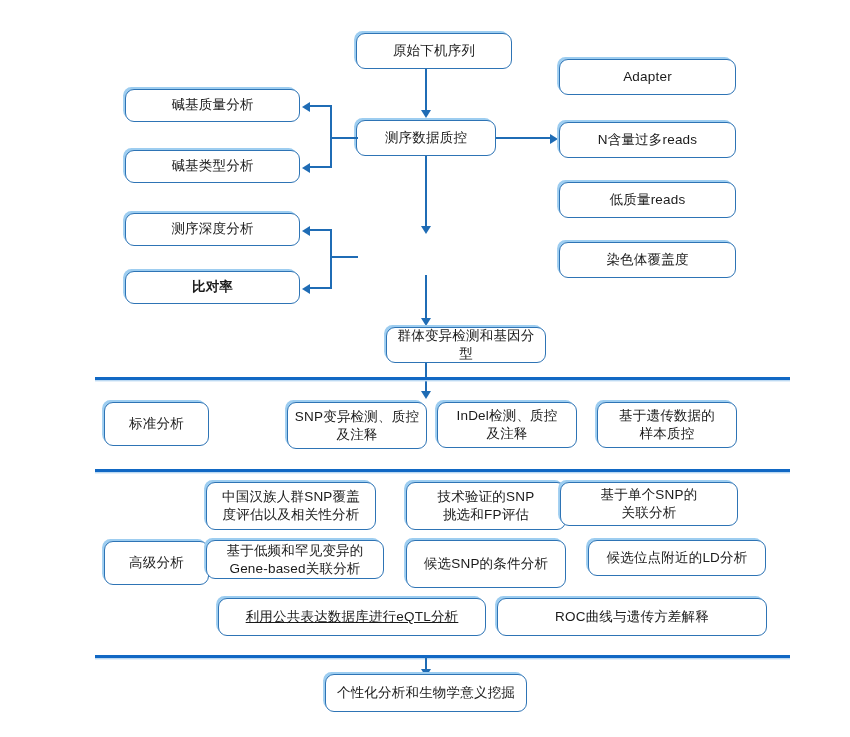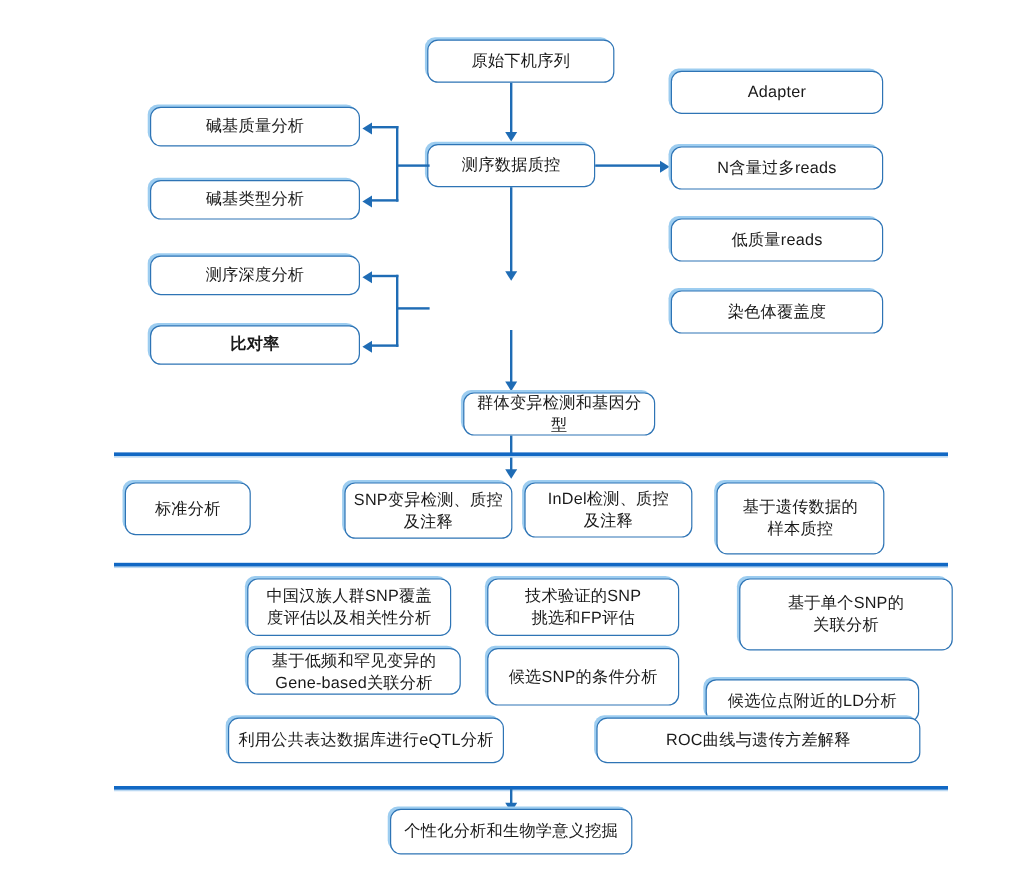--- a/index.html
+++ b/index.html
@@ -137,39 +137,40 @@
   <div class="arrow-down" style="left:420.5px; top:391px;"></div>
 
   <div class="divider" style="left:95px; top:377px; width:695px;"></div>
 
   <div class="node" style="left:104px; top:402px; width:105px; height:44px;">标准分析</div>
 
   <div class="node two-line" style="left:287px; top:402px; width:140px; height:47px; white-space:pre-line;">SNP变异检测、质控
 及注释</div>
   <div class="node two-line" style="left:437px; top:402px; width:140px; height:46px; white-space:pre-line;">InDel检测、质控
 及注释</div>
-  <div class="node two-line" style="left:597px; top:402px; width:140px; height:60px; white-space:pre-line;">基于遗传数据的
+  <div class="node two-line" style="left:597px; top:402px; width:140px; height:46px; white-space:pre-line;">基于遗传数据的
 样本质控</div>
 
   <div class="divider" style="left:95px; top:469px; width:695px;"></div>
 
+  <div class="node" style="left:104px; top:541px; width:105px; height:44px;">高级分析</div>
 
   <div class="node two-line" style="left:206px; top:482px; width:170px; height:48px; white-space:pre-line;">中国汉族人群SNP覆盖
 度评估以及相关性分析</div>
   <div class="node two-line" style="left:406px; top:482px; width:160px; height:48px; white-space:pre-line;">技术验证的SNP
 挑选和FP评估</div>
-  <div class="node two-line" style="left:616px; top:482px; width:178px; height:60px; white-space:pre-line;">基于单个SNP的
+  <div class="node two-line" style="left:560px; top:482px; width:178px; height:44px; white-space:pre-line;">基于单个SNP的
 关联分析</div>
 
   <div class="node two-line" style="left:206px; top:540px; width:178px; height:39px; white-space:pre-line;">基于低频和罕见变异的
 Gene-based关联分析</div>
   <div class="node" style="left:406px; top:540px; width:160px; height:48px;">候选SNP的条件分析</div>
-  <div class="node" style="left:588px; top:540px; width:178px; height:36px;margin-top:26px;">候选位点附近的LD分析</div>
+  <div class="node" style="left:588px; top:540px; width:178px; height:36px;">候选位点附近的LD分析</div>
 
-  <div class="node" style="left:190px; top:598px; width:230px; height:38px;">利用公共表达数据库进行eQTL分析</div>
+  <div class="node" style="left:218px; top:598px; width:268px; height:38px;text-decoration:underline;">利用公共表达数据库进行eQTL分析</div>
   <div class="node" style="left:497px; top:598px; width:270px; height:38px;">ROC曲线与遗传方差解释</div>
 
   <div class="divider" style="left:95px; top:655px; width:695px;"></div>
 
   <div class="vline" style="left:425px; top:657px; height:15px;"></div>
   <div class="arrow-down" style="left:420.5px; top:669px;"></div>
 
   <div class="node" style="left:325px; top:674px; width:202px; height:38px;">个性化分析和生物学意义挖掘</div>
 
 </div>

